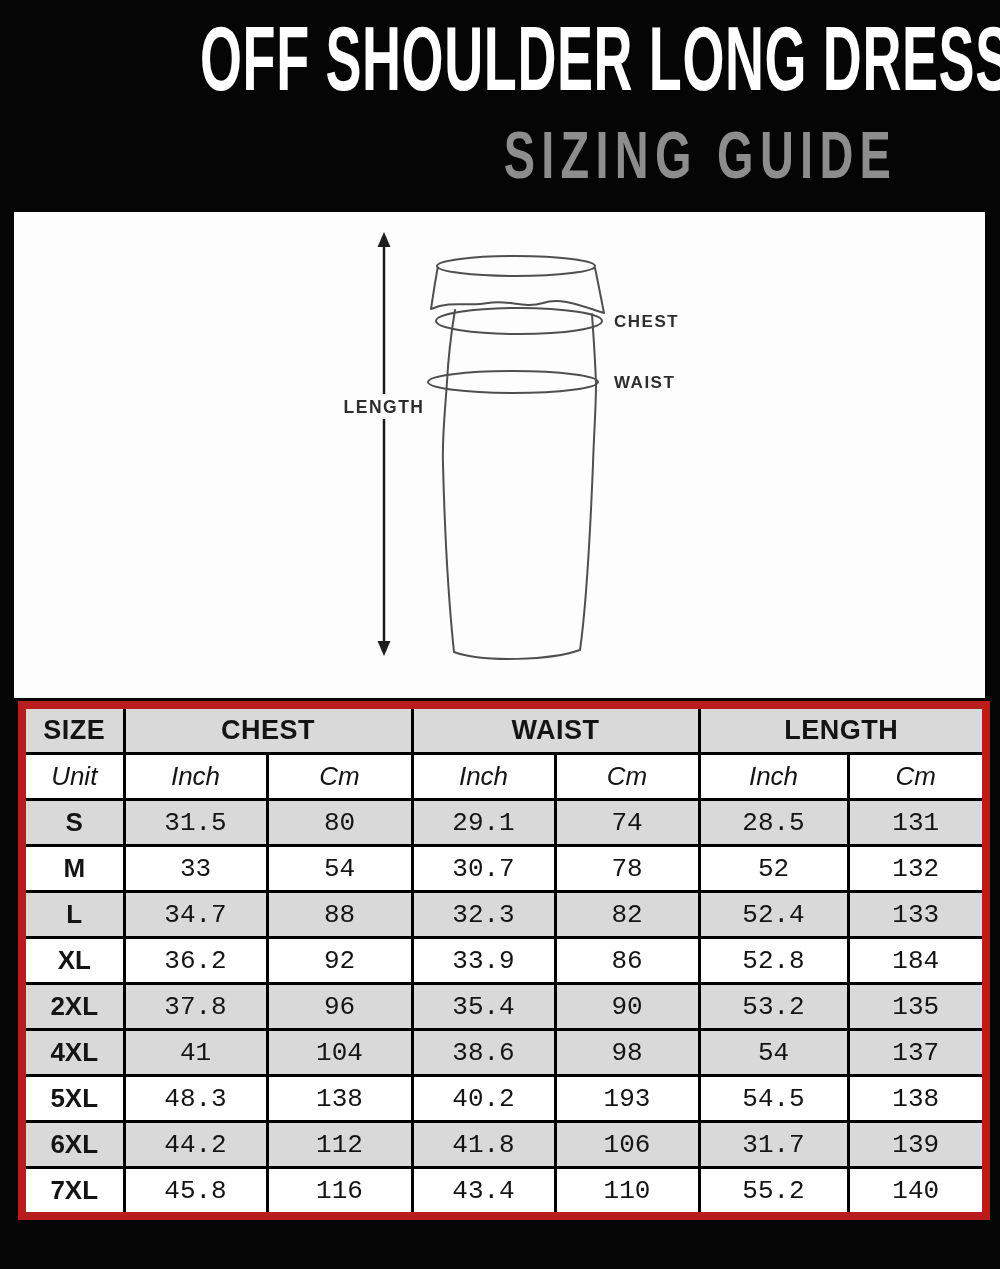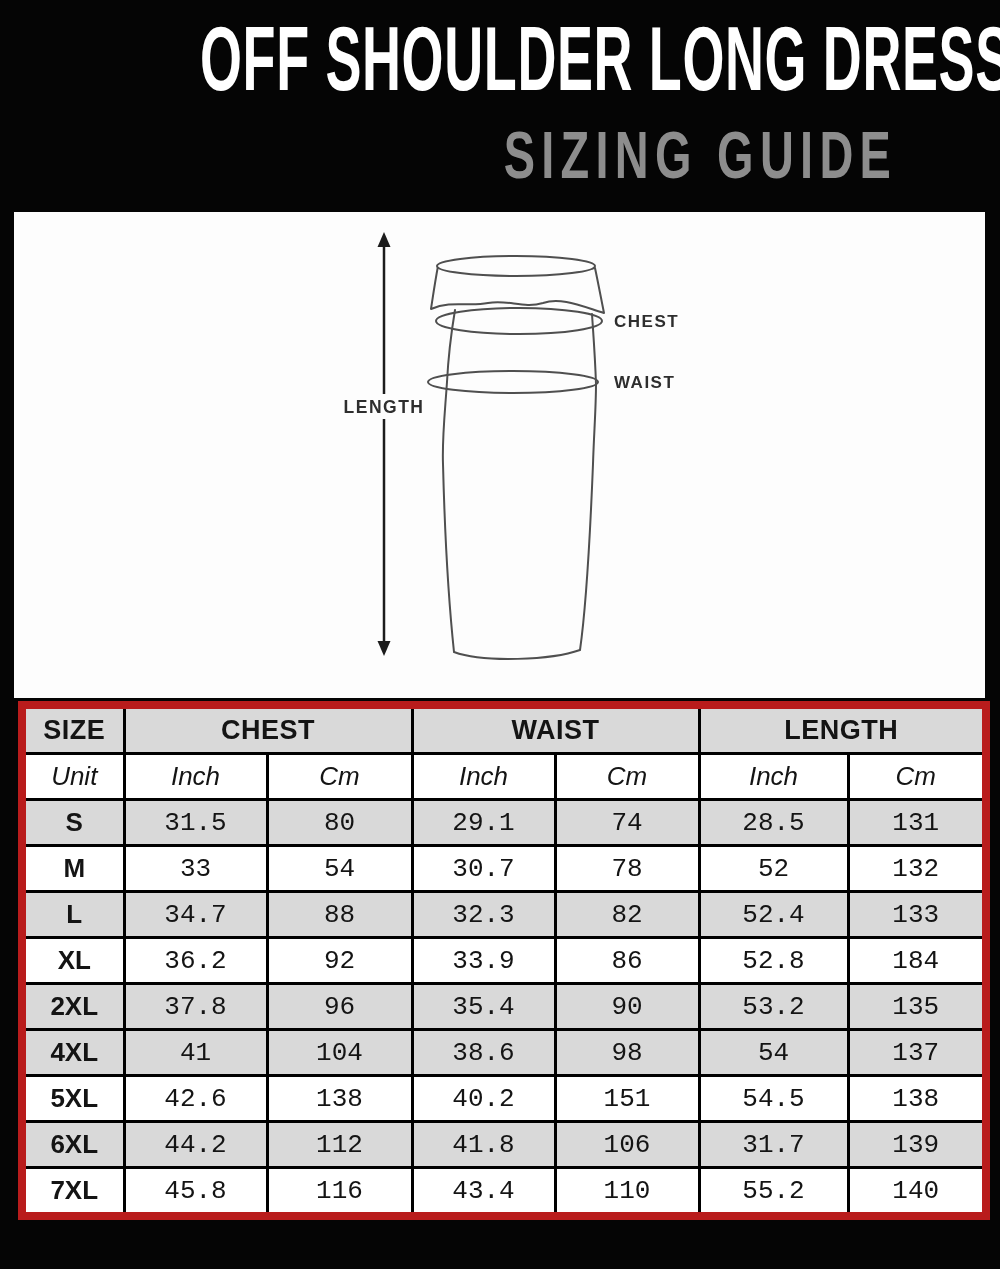--- a/index.html
+++ b/index.html
@@ -224,24 +224,24 @@
       <td class="size-cell">4XL</td>
       <td class="value-cell">41</td>
       <td class="value-cell">104</td>
       <td class="value-cell">38.6</td>
       <td class="value-cell">98</td>
       <td class="value-cell">54</td>
       <td class="value-cell">137</td>
     </tr>
         <tr>
       <td class="size-cell">5XL</td>
-      <td class="value-cell">42.6</td>
+      <td class="value-cell">48.3</td>
       <td class="value-cell">138</td>
       <td class="value-cell">40.2</td>
-      <td class="value-cell">151</td>
+      <td class="value-cell">193</td>
       <td class="value-cell">54.5</td>
       <td class="value-cell">138</td>
     </tr>
         <tr class="shaded">
       <td class="size-cell">6XL</td>
       <td class="value-cell">44.2</td>
       <td class="value-cell">112</td>
       <td class="value-cell">41.8</td>
       <td class="value-cell">106</td>
       <td class="value-cell">31.7</td>

